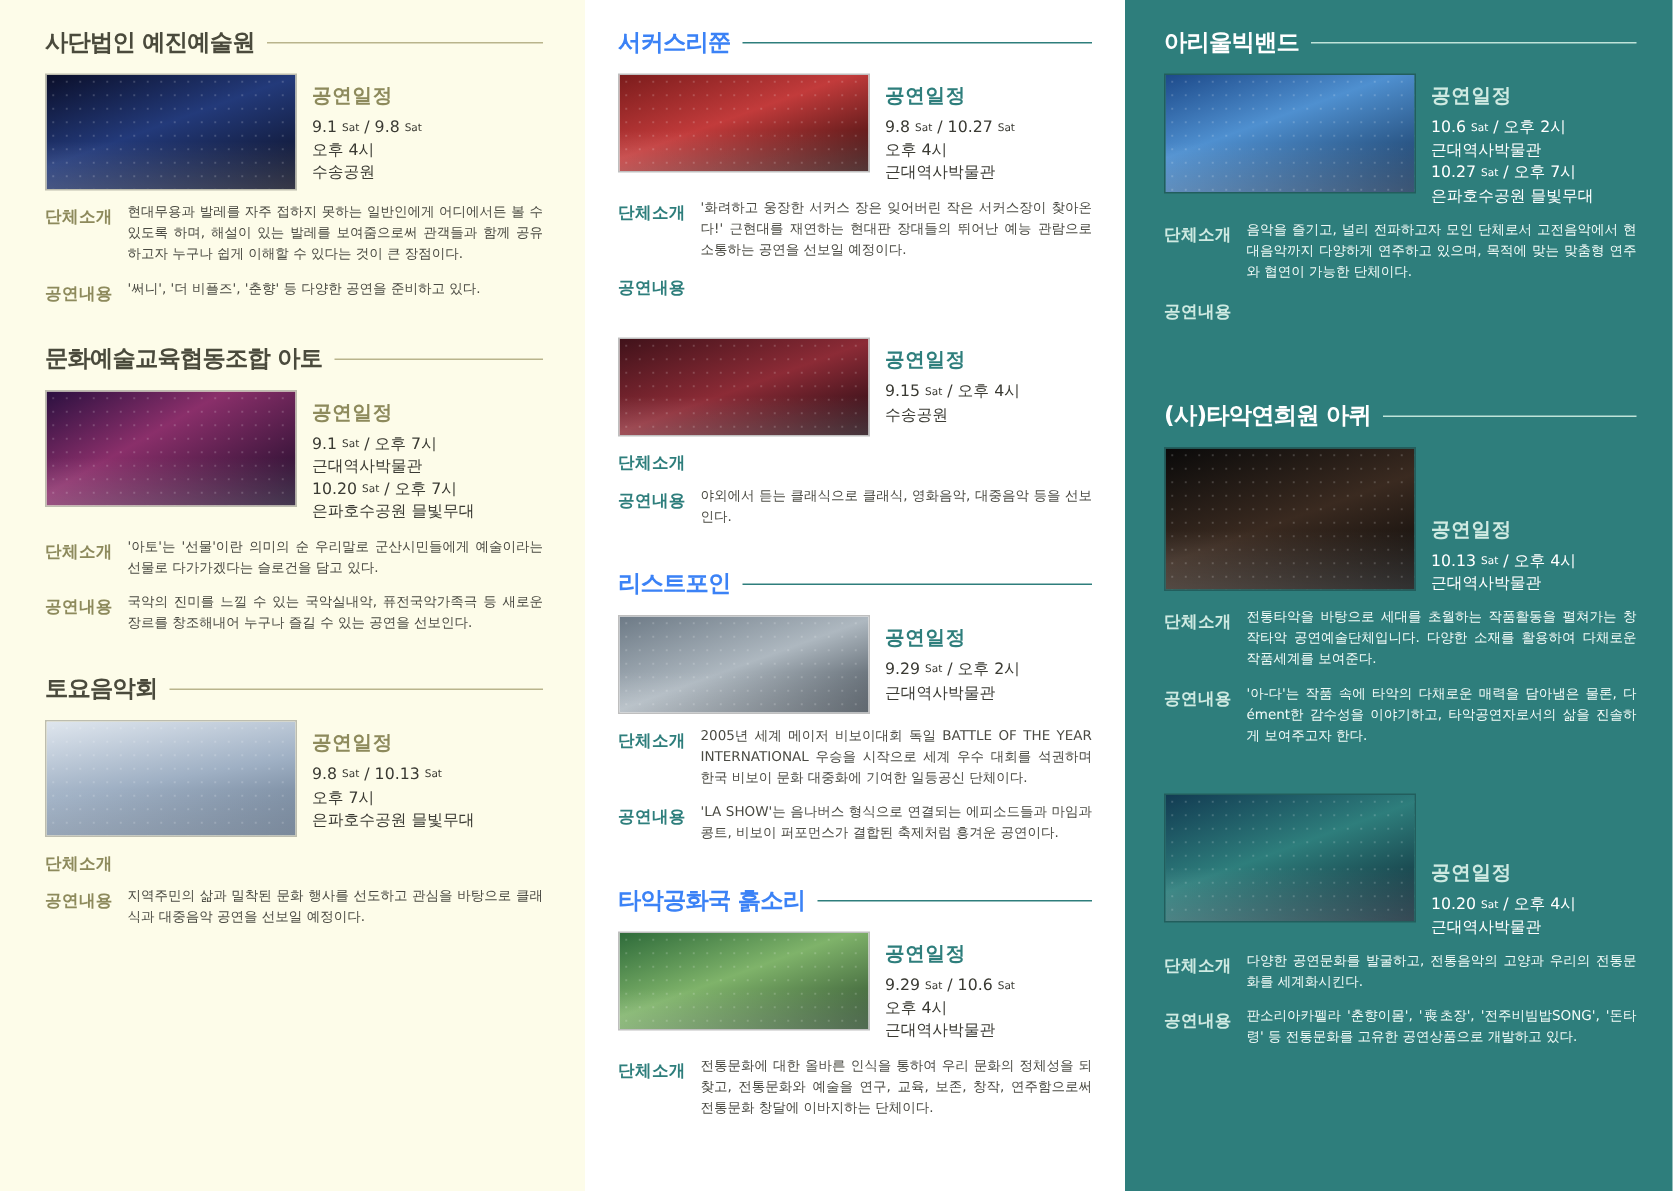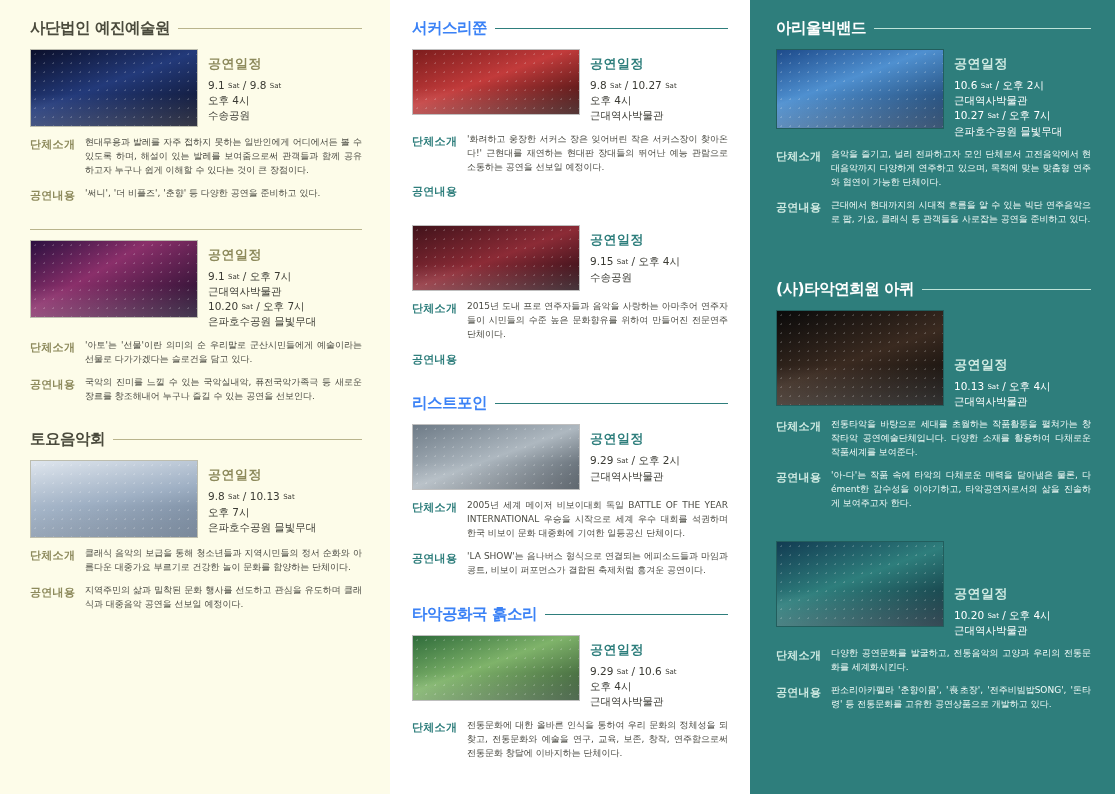--- a/index.html
+++ b/index.html
@@ -134,20 +134,21 @@
           <div class="dtxt">현대무용과 발레를 자주 접하지 못하는 일반인에게 어디에서든 볼 수 있도록 하며, 해설이 있는 발레를 보여줌으로써 관객들과 함께 공유하고자 누구나 쉽게 이해할 수 있다는 것이 큰 장점이다.</div>
         </div>
         <div class="detail">
           <div class="dlbl">공연내용</div>
           <div class="dtxt">'써니', '더 비플즈', '춘향' 등 다양한 공연을 준비하고 있다.</div>
         </div>
       </div>
 
       <div class="sec">
         <div class="sec-head">
+          <div class="sec-title">문화예술교육협동조합 아토</div>
           <div class="rule"></div>
         </div>
         <div class="media-row">
           <div class="photo">
             <div class="ph-grad ph2"></div>
               <div class="ph-dots"></div>
               <div class="ph-sheen"></div>
           </div>
           <div class="info">
             <div class="lbl">공연일정</div>
@@ -180,25 +181,24 @@
           </div>
           <div class="info">
             <div class="lbl">공연일정</div>
             <div class="when">9.8 <span class="sm">Sat</span> / 10.13 <span class="sm">Sat</span></div>
             <div class="when">오후 7시</div>
             <div class="when">은파호수공원 믈빛무대</div>
           </div>
         </div>
         <div class="detail">
           <div class="dlbl">단체소개</div>
-          <div class="dtxt">클래식 음악의 보급을 통해 청소년들과 지역시민들의 정서 순화와 아름다운 대중가요 부르기로 건강한 놀이 문화를 함양하는 단체이다.</div>
-        </div>
-        <div class="detail">
-          <div class="dlbl">공연내용</div>
-          <div class="dtxt">지역주민의 삶과 밀착된 문화 행사를 선도하고 관심을 유도하며 클래식과 대중음악 공연을 선보일 예정이다.</div>
+        </div>
+        <div class="detail">
+          <div class="dlbl">공연내용</div>
+          <div class="dtxt">지역주민의 삶과 밀착된 문화 행사를 선도하고 관심을 바탕으로 클래식과 대중음악 공연을 선보일 예정이다.</div>
         </div>
       </div>
 
     </div>
   </div>
 
   <div class="col col-b">
     <div class="col-inner">
 
       <div class="sec">
@@ -236,24 +236,24 @@
               <div class="ph-sheen"></div>
           </div>
           <div class="info">
             <div class="lbl">공연일정</div>
             <div class="when">9.15 <span class="sm">Sat</span> / 오후 4시</div>
             <div class="when">수송공원</div>
           </div>
         </div>
         <div class="detail">
           <div class="dlbl">단체소개</div>
-          <div class="dtxt">2015년 도내 프로 연주자들과 음악을 사랑하는 아마추어 연주자들이 시민들의 수준 높은 문화향유를 위하여 만들어진 전문연주단체이다.</div>
-        </div>
-        <div class="detail">
-          <div class="dlbl">공연내용</div>
+        </div>
+        <div class="detail">
+          <div class="dlbl">공연내용</div>
+          <div class="dtxt">야외에서 듣는 클래식으로 클래식, 영화음악, 대중음악 등을 선보인다.</div>
         </div>
       </div>
 
       <div class="sec">
         <div class="sec-head">
           <div class="sec-title">리스트포인</div>
           <div class="rule"></div>
         </div>
         <div class="media-row">
           <div class="photo">
@@ -326,21 +326,20 @@
             <div class="when">10.27 <span class="sm">Sat</span> / 오후 7시</div>
             <div class="when">은파호수공원 믈빛무대</div>
           </div>
         </div>
         <div class="detail">
           <div class="dlbl">단체소개</div>
           <div class="dtxt">음악을 즐기고, 널리 전파하고자 모인 단체로서 고전음악에서 현대음악까지 다양하게 연주하고 있으며, 목적에 맞는 맞춤형 연주와 협연이 가능한 단체이다.</div>
         </div>
         <div class="detail">
           <div class="dlbl">공연내용</div>
-          <div class="dtxt">근대에서 현대까지의 시대적 흐름을 알 수 있는 빅단 연주음악으로 팝, 가요, 클래식 등 관객들을 사로잡는 공연을 준비하고 있다.</div>
         </div>
       </div>
 
       <div class="col-c-spacer"></div>
 
       <div class="sec" style="margin-top:18px;">
         <div class="sec-head">
           <div class="sec-title">(사)타악연희원 아퀴</div>
           <div class="rule"></div>
         </div>

